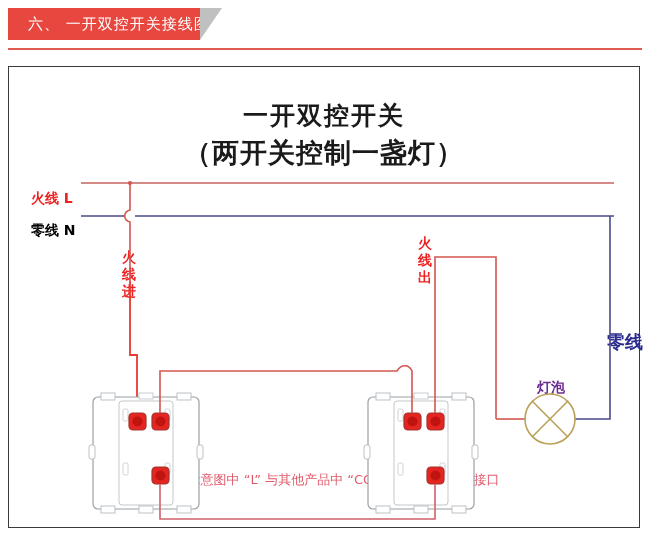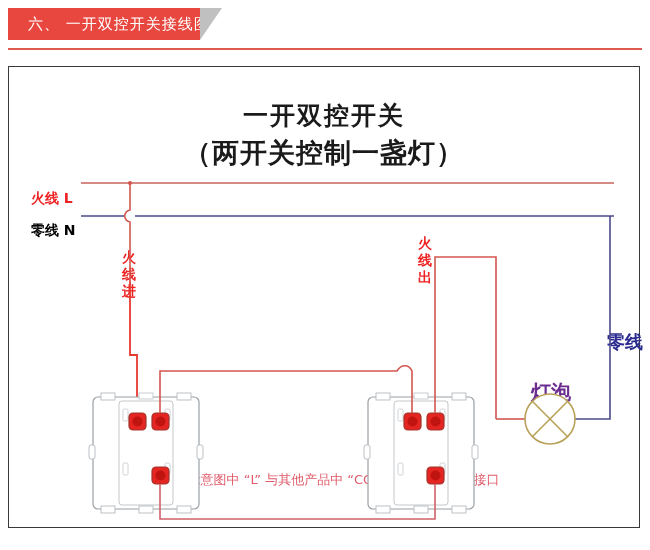--- a/index.html
+++ b/index.html
@@ -110,21 +110,21 @@
     font-weight: bold;
     color: #2b2b8f;
     white-space: nowrap;
     margin-left: 36px;
   }
   #label-bulb {
     position: absolute;
     left: 516px; top: 312px;
     width: 52px;
     text-align: center;
-    font-size: 20px;
+    font-size: 14px;
     font-weight: bold;
     color: #6b2d8f;
     white-space: nowrap;
   }
 
   
   .term-label {
     position: absolute;
     font-size: 10px;
     font-weight: bold;

